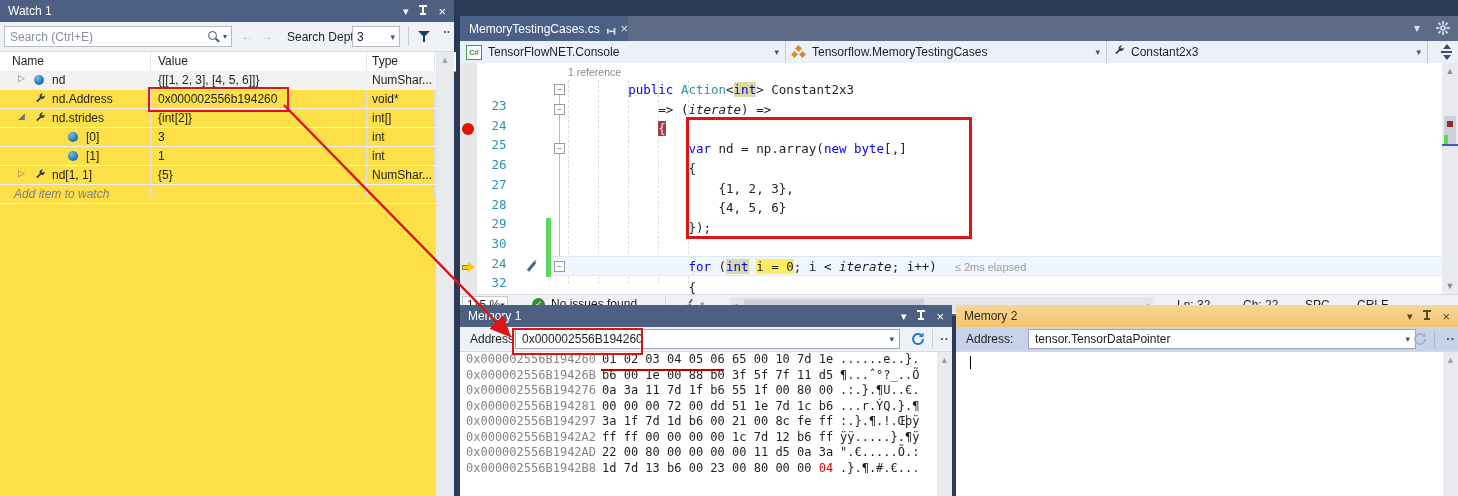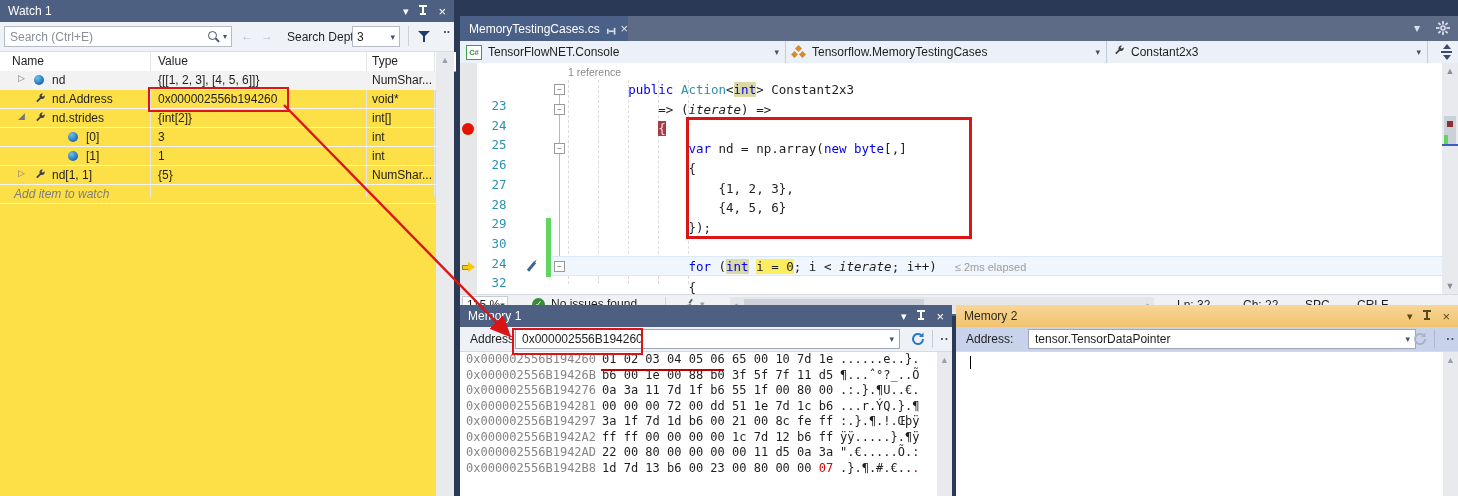--- a/index.html
+++ b/index.html
@@ -384,21 +384,21 @@
       <span class="dots" style="right:3px">..</span>
     </div>
     <div class="mem-content" id="mem1-rows">
         <div class="mem-row"><span class="m-addr">0x000002556B194260</span><span class="m-hex">01 02 03 04 05 06 65 00 10 7d 1e</span><span class="m-ascii">......e..}.</span></div>
         <div class="mem-row"><span class="m-addr">0x000002556B19426B</span><span class="m-hex">b6 00 1e 00 88 b0 3f 5f 7f 11 d5</span><span class="m-ascii">¶...ˆ°?_..Õ</span></div>
         <div class="mem-row"><span class="m-addr">0x000002556B194276</span><span class="m-hex">0a 3a 11 7d 1f b6 55 1f 00 80 00</span><span class="m-ascii">.:.}.¶U..€.</span></div>
         <div class="mem-row"><span class="m-addr">0x000002556B194281</span><span class="m-hex">00 00 00 72 00 dd 51 1e 7d 1c b6</span><span class="m-ascii">...r.ÝQ.}.¶</span></div>
         <div class="mem-row"><span class="m-addr">0x000002556B194297</span><span class="m-hex">3a 1f 7d 1d b6 00 21 00 8c fe ff</span><span class="m-ascii">:.}.¶.!.Œþÿ</span></div>
         <div class="mem-row"><span class="m-addr">0x000002556B1942A2</span><span class="m-hex">ff ff 00 00 00 00 1c 7d 12 b6 ff</span><span class="m-ascii">ÿÿ.....}.¶ÿ</span></div>
         <div class="mem-row"><span class="m-addr">0x000002556B1942AD</span><span class="m-hex">22 00 80 00 00 00 00 11 d5 0a 3a</span><span class="m-ascii">".€.....Õ.:</span></div>
-        <div class="mem-row"><span class="m-addr">0x000002556B1942B8</span><span class="m-hex">1d 7d 13 b6 00 23 00 80 00 00 <span class="red">07</span></span><span class="m-ascii">.}.¶.#.€..<span class="red">.</span></span></div>
+        <div class="mem-row"><span class="m-addr">0x000002556B1942B8</span><span class="m-hex">1d 7d 13 b6 00 23 00 80 00 00 <span class="red">04</span></span><span class="m-ascii">.}.¶.#.€..<span class="red">.</span></span></div>
       </div>
     <div class="mem-scroll">
       <span>▲</span>
     </div>
   </div>
 
   <div class="panel" id="memory2" style="left:956px;top:305px;width:502px;height:191px;">
     <div class="titlebar gold">
       <span>Memory 2</span>
       <span class="tb-icons" style="color:#5b4a16">

